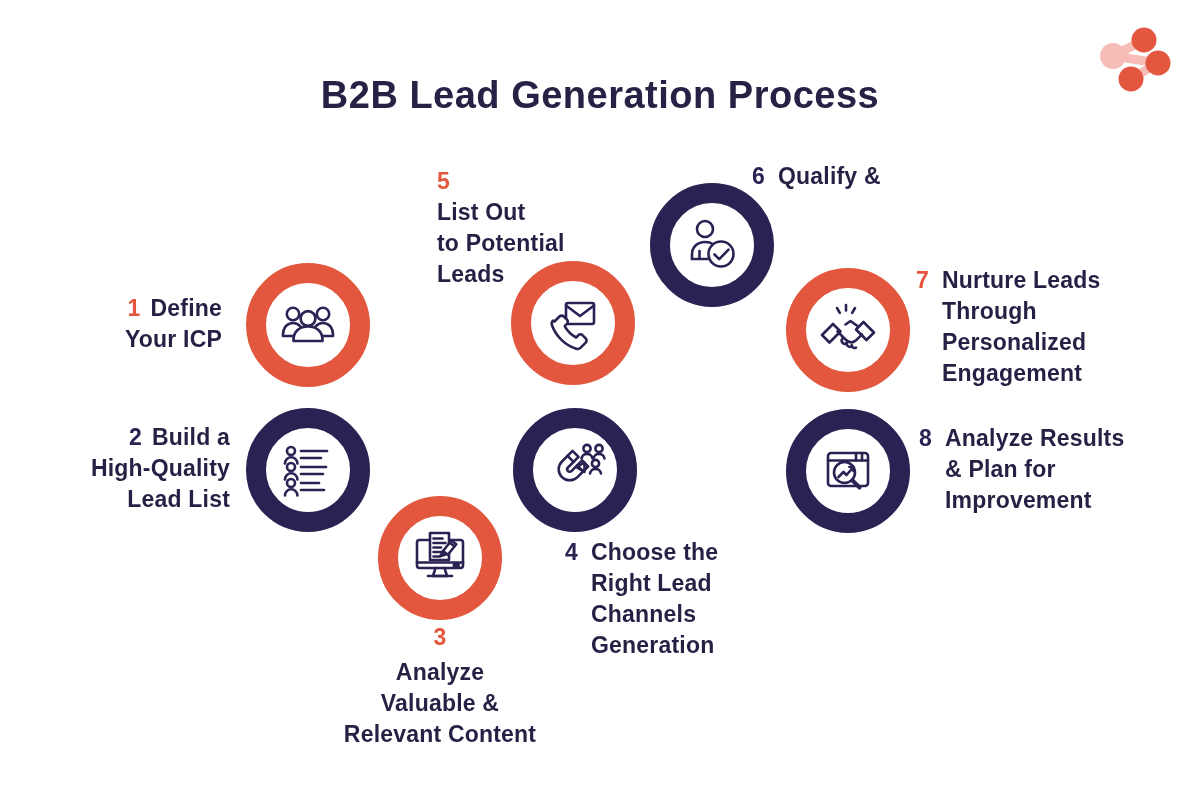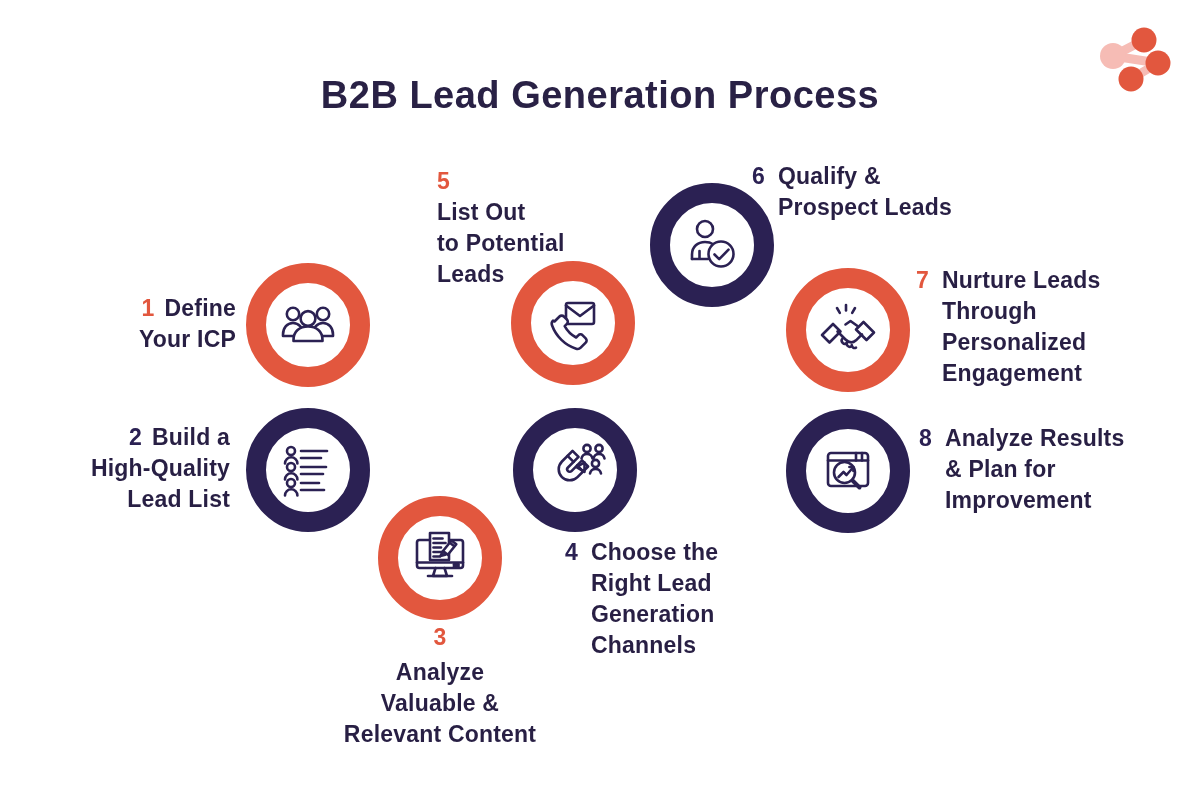--- a/index.html
+++ b/index.html
@@ -176,21 +176,21 @@
         <circle cx="28.5" cy="33.5" r="10.5"></circle>
       </g>
       <g class="ic" stroke-width="2.4">
         <path d="M22.5 38 l5 -5 3 3 6.5 -7.5"></path>
         <path d="M33.4 28 h4 v4"></path>
         <line x1="36.5" y1="41.5" x2="43.5" y2="48.5" stroke-width="4"></line>
       </g>
     </svg>
   </div>
 
-  <div class="stext right" style="left:36px;top:293px;width:200px">
+  <div class="stext right" style="left:22px;top:293px;width:200px">
     <div><span class="num coral inline-num">1</span><span>Define</span></div>
     <div>Your ICP</div>
   </div>
 
   <div class="stext right" style="left:30px;top:422px;width:200px">
     <div><span class="num navy inline-num">2</span><span>Build a</span></div>
     <div>High-Quality</div>
     <div>Lead List</div>
   </div>
 
@@ -200,39 +200,38 @@
     <div>Valuable &amp;</div>
     <div>Relevant Content</div>
   </div>
 
   <div class="stext" style="left:565px;top:537px">
     <div class="srow">
       <span class="num navy">4</span>
       <div>
         <div>Choose the</div>
         <div>Right Lead</div>
+        <div>Channels</div>
         <div>Generation</div>
-        <div>Channels</div>
       </div>
     </div>
   </div>
 
   <div class="stext" style="left:437px;top:166px">
     <div class="num coral">5</div>
     <div>List Out</div>
     <div>to Potential</div>
     <div>Leads</div>
   </div>
 
   <div class="stext" style="left:752px;top:161px">
     <div class="srow">
       <span class="num navy">6</span>
       <div>
         <div>Qualify &amp;</div>
-        <div>Prospect Leads</div>
       </div>
     </div>
   </div>
 
   <div class="stext" style="left:916px;top:265px">
     <div class="srow">
       <span class="num coral">7</span>
       <div>
         <div>Nurture Leads</div>
         <div>Through</div>

